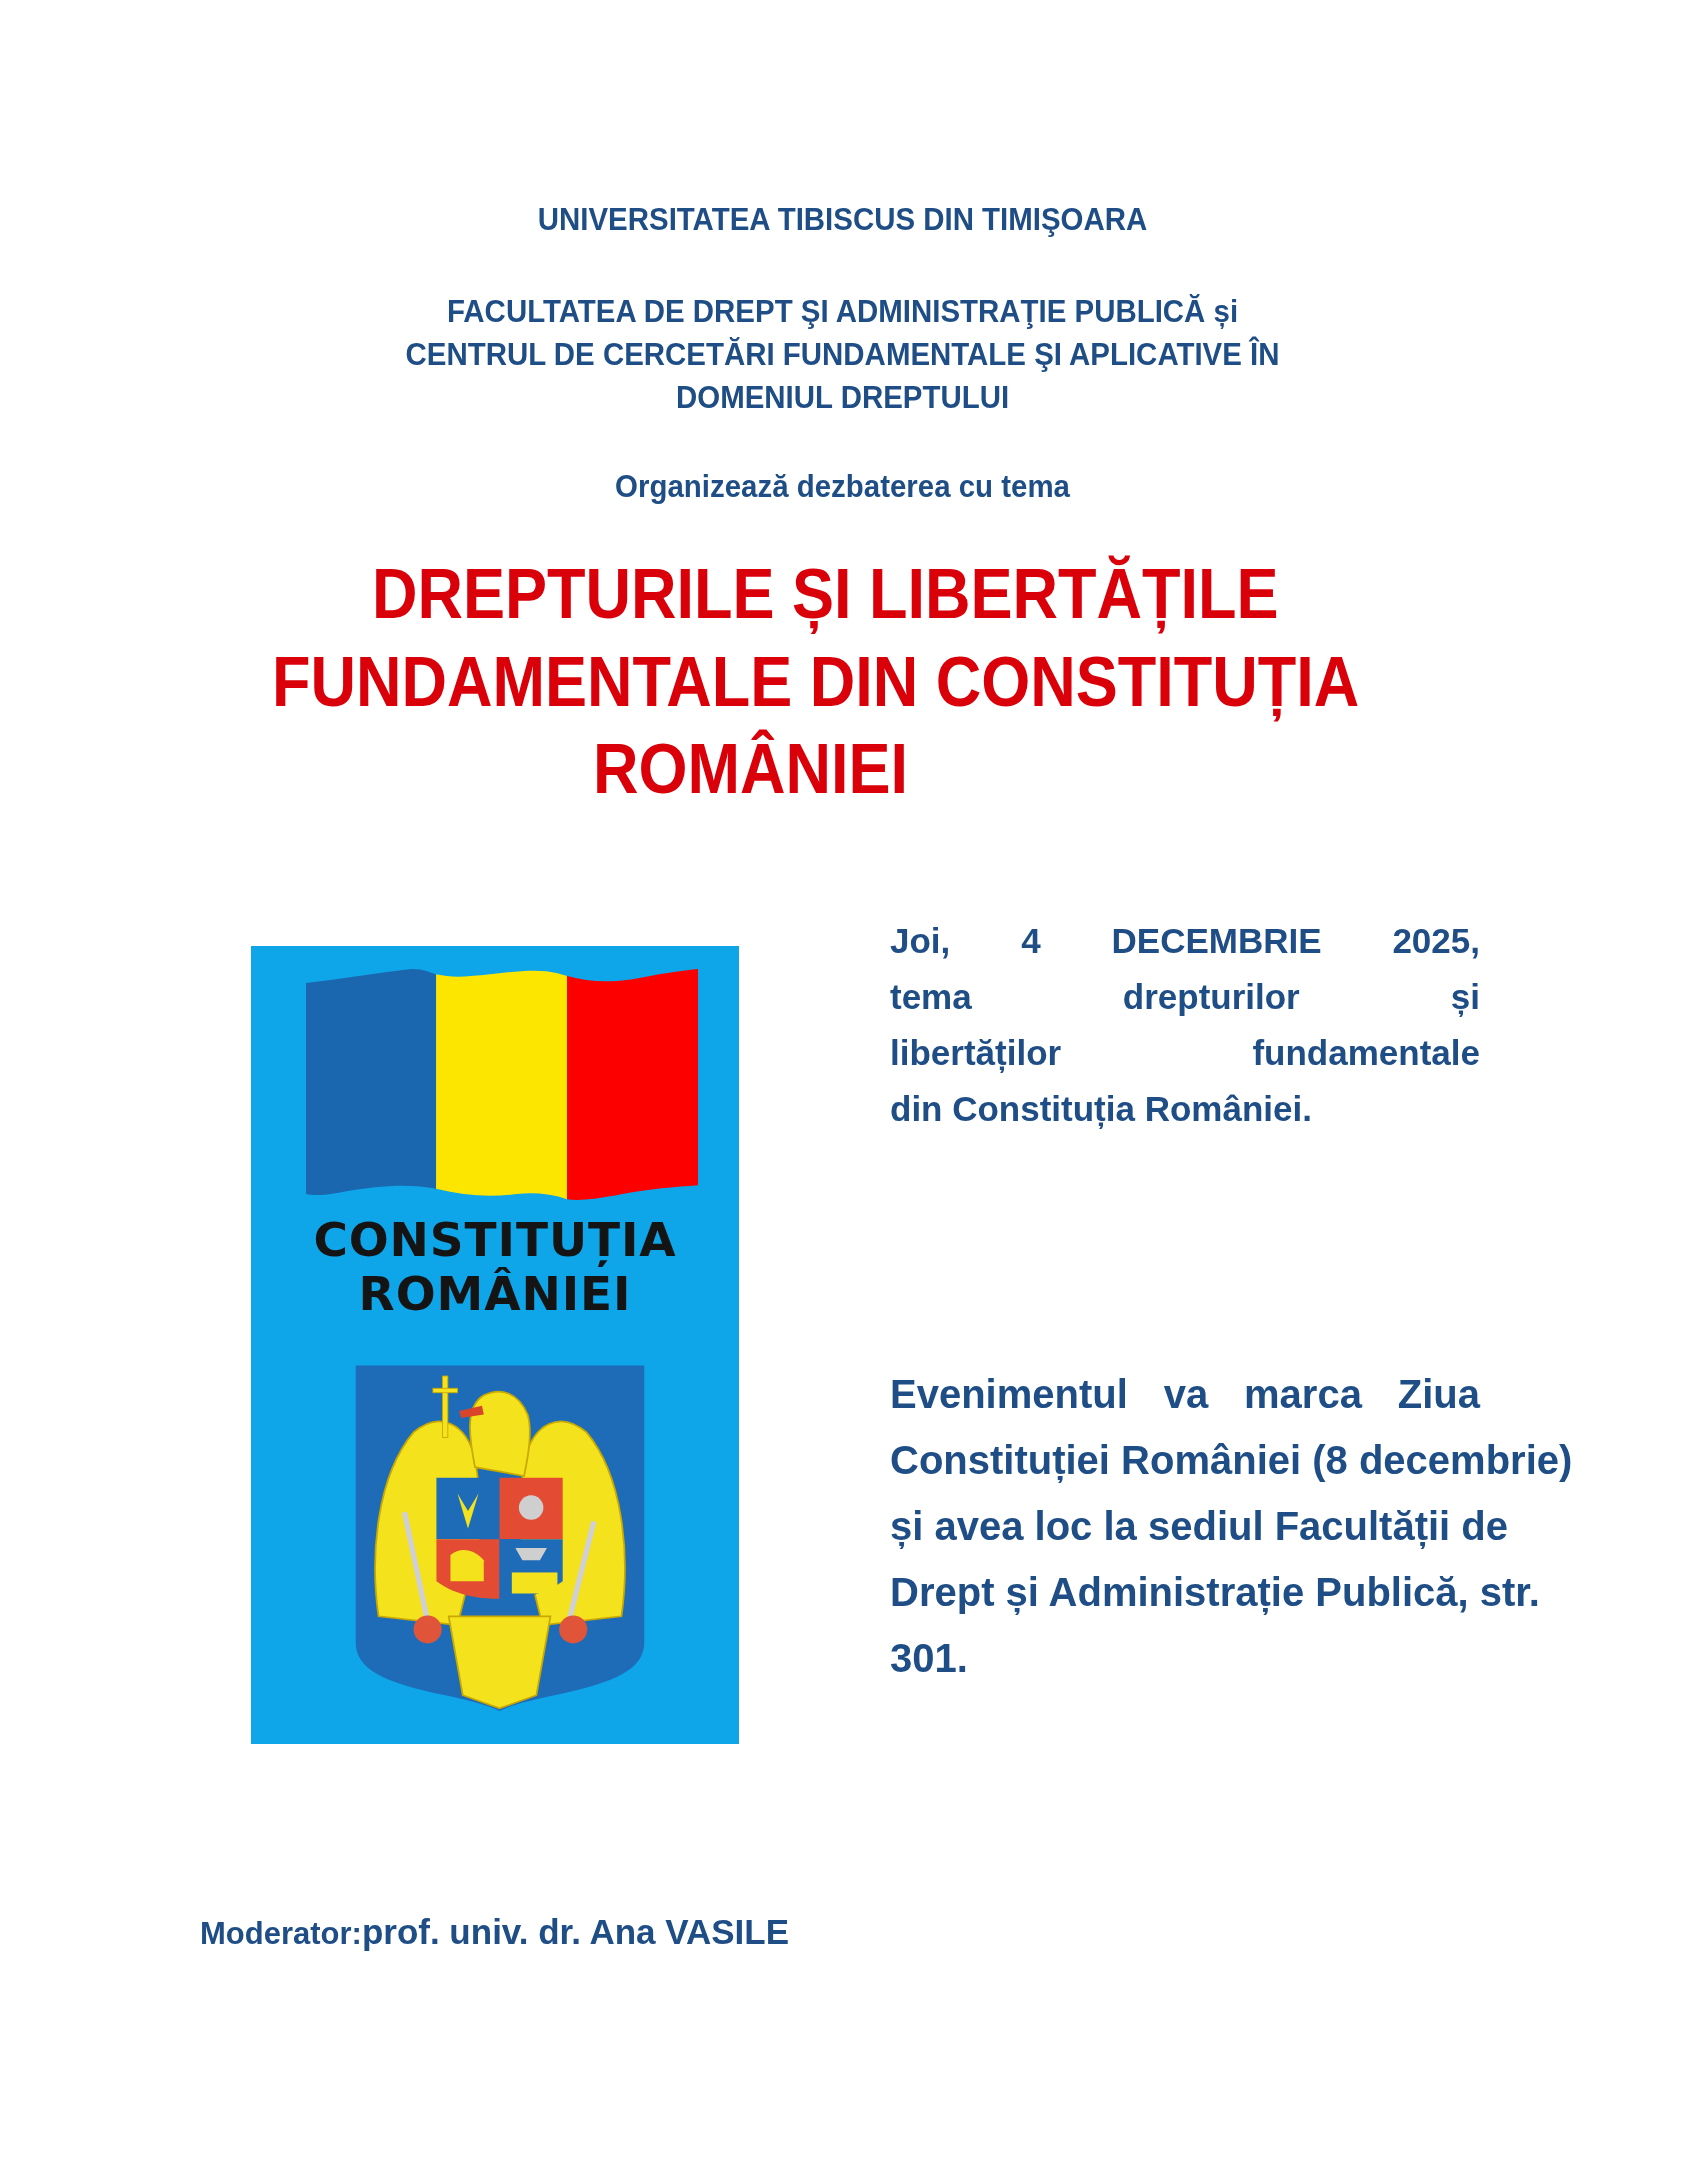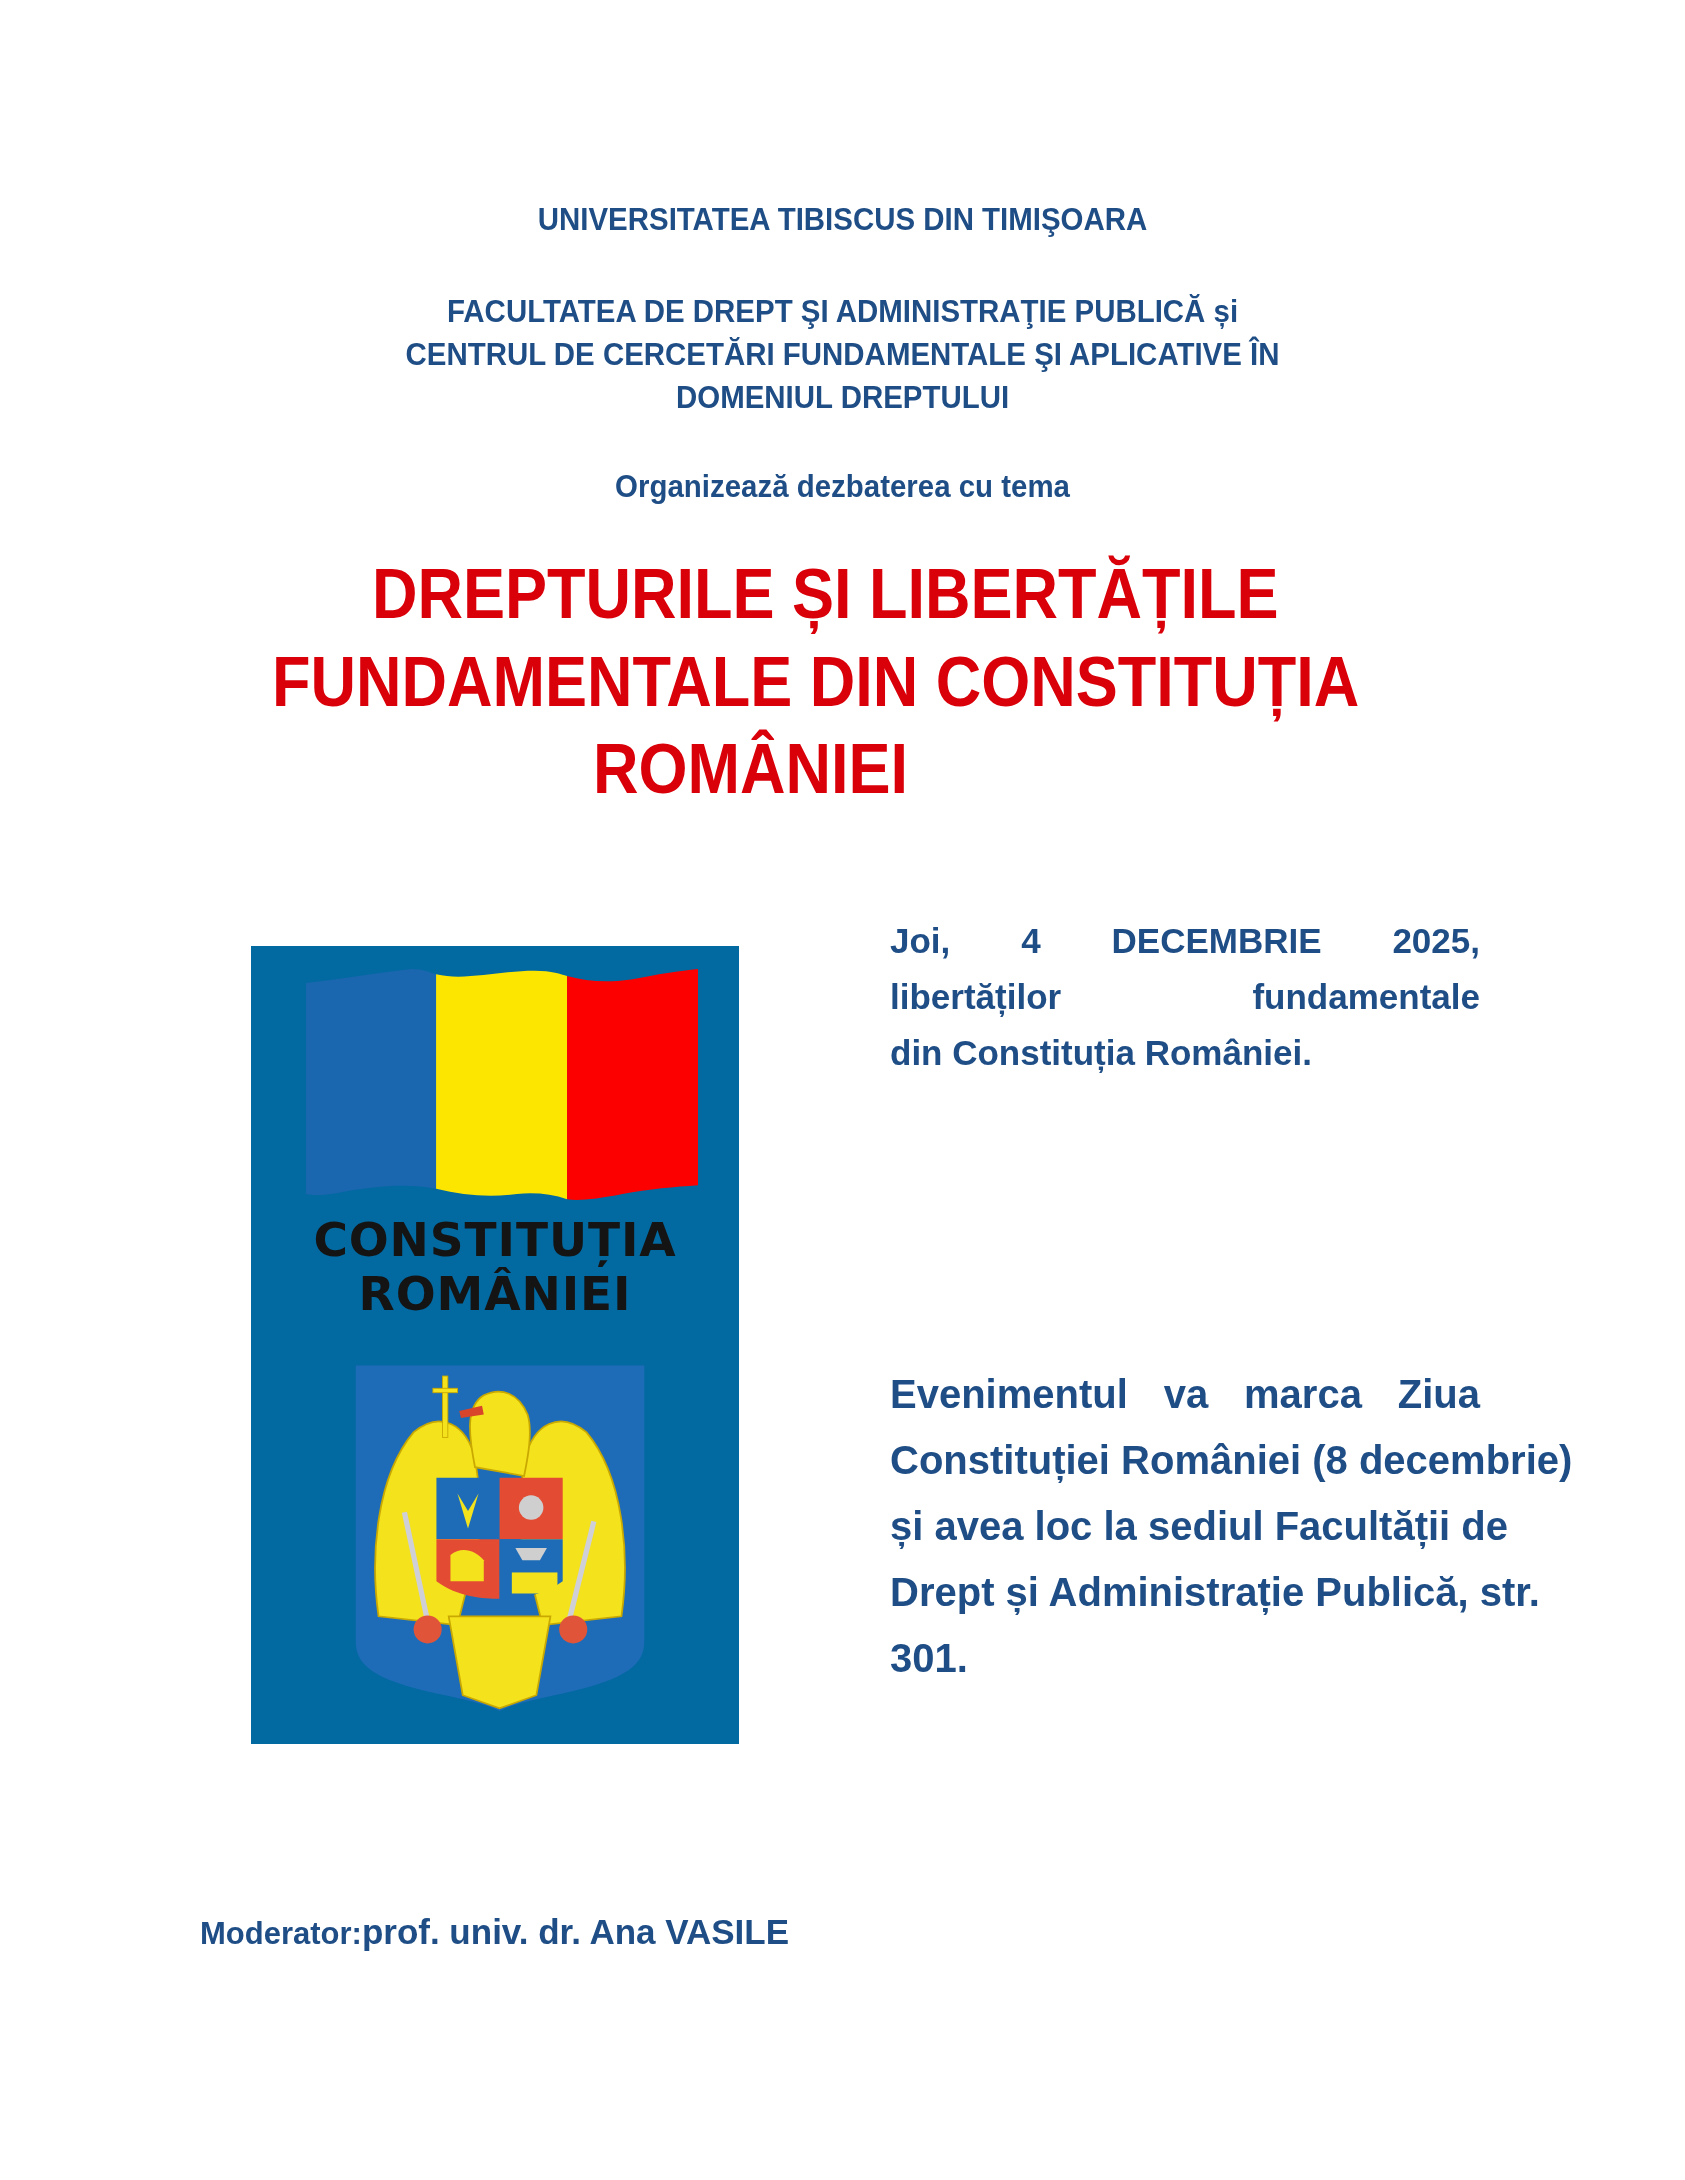--- a/index.html
+++ b/index.html
@@ -52,21 +52,21 @@
     .title-l2 { left: 272px; top: 643px; }
     .title-l3 { left: 593px; top: 730px; }
 
     
     .img-box {
       position: absolute;
       left: 251px;
       top: 946px;
       width: 488px;
       height: 798px;
-      background: #0369a1;
+      background: #0ea5e9;
     }
     .flag {
       position: absolute;
       left: 55px;
       top: 23px;
       width: 392px;
       height: 232px;
     }
     .img-caption {
       position: absolute;
@@ -178,20 +178,21 @@
 
     <rect x="258" y="180" width="6" height="120" fill="#cfcfd8" transform="rotate(14 261 240)"></rect>
 
     <circle cx="86" cy="305" r="16" fill="#e0553a"></circle>
     <circle cx="252" cy="305" r="16" fill="#e0553a"></circle>
   </svg>
 </div>
 
 <div class="right-col para1">
   <span class="jline">Joi, 4 DECEMBRIE 2025,</span>
+  <span class="jline">tema drepturilor și</span>
   <span class="jline">libertăților fundamentale</span>
   <span class="jline last">din Constituția României.</span>
 </div>
 
 <div class="right-col para2">
   <span class="jline">Evenimentul va marca Ziua</span>
   <span class="jline">Constituției României (8 decembrie)</span>
   <span class="jline">și avea loc la sediul Facultății de</span>
   <span class="jline">Drept și Administrație Publică, str.</span>
   <span class="jline last">301.</span>

